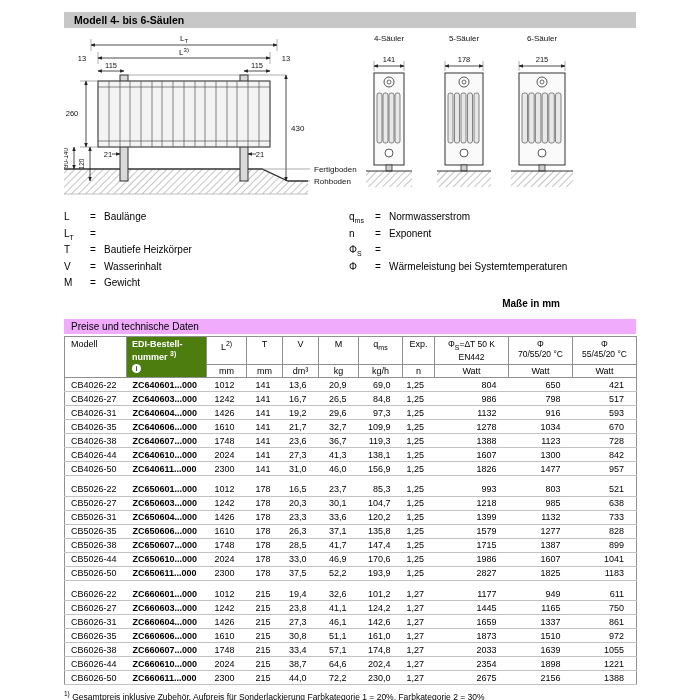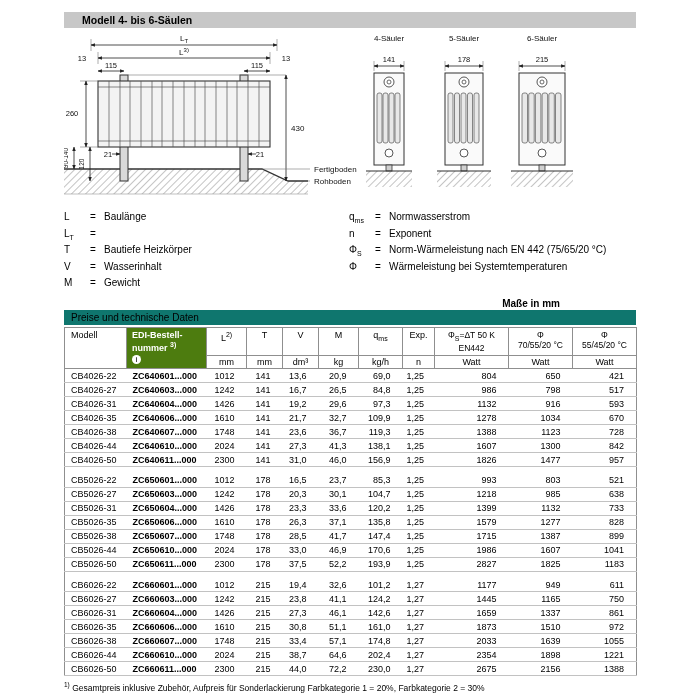--- a/index.html
+++ b/index.html
@@ -1,35 +1,35 @@
 <!DOCTYPE html>
 <html><head>
 <meta charset="utf-8">
 <style>
   * { margin:0; padding:0; box-sizing:border-box; }
   html,body { width:700px; height:700px; background:#fff; overflow:hidden;
               font-family:"Liberation Sans","DejaVu Sans",sans-serif; color:#000; }
   .page { position:relative; width:700px; height:700px; background:#ffffff; }
   .content { position:absolute; left:64px; top:12px; width:572px; }
 
-  .title-bar { background:#c7c7c7; font-size:10.5px; font-weight:bold; padding:2px 18px; }
+  .title-bar { background:#c7c7c7; font-size:10.5px; font-weight:bold; padding:2px 10px; }
   .dwg-wrap { margin-top:3px; }
   svg text { font-family:"Liberation Sans","DejaVu Sans",sans-serif; fill:#111; }
 
   .legend { display:flex; font-size:10px; margin-top:6px; }
   .legend-left { width:285px; flex:none; }
   .legend-right { flex:1; }
   .legend-row { display:flex; line-height:12.5px; }
   .lg-sym { width:26px; flex:none; }
   .lg-eq  { width:14px; flex:none; }
   sub { font-size:7px; } sup { font-size:7px; }
 
   .units-note { font-weight:bold; font-size:10px; text-align:right; padding-right:76px; margin-top:4px; }
 
-  .table-title-bar { background:#0f766e; font-size:10px; padding:2px 7px; margin-top:1px; }
+  .table-title-bar { background:#f0abfc; font-size:10px; padding:2px 7px; margin-top:10px; }
 
   table { border-collapse:collapse; table-layout:fixed; width:572px; margin-top:2px;
           border:1px solid #8f8f8f; }
   thead th { border:1px solid #8f8f8f; font-weight:normal; font-size:9px;
              vertical-align:top; padding:2px 2px; text-align:center; line-height:10px; }
   th.th-modell { text-align:left; padding-left:6px; }
   th.th-edi { background:#4d7c0f; color:#fff; font-weight:bold; text-align:left; padding:2px 5px; line-height:10px; }
   th.th-edi sup { color:#fff; }
   .info-icon { display:inline-block; width:9px; height:9px; border-radius:50%; background:#fff;
                color:#444; font-size:7px; font-weight:bold; line-height:9px; text-align:center; margin-top:2px; }
@@ -210,21 +210,20 @@
             <span class="lg-desc">Normwasserstrom</span>
           </div>
       <div class="legend-row">
             <span class="lg-sym"><span>n</span><sub></sub></span>
             <span class="lg-eq">=</span>
             <span class="lg-desc">Exponent</span>
           </div>
       <div class="legend-row">
             <span class="lg-sym"><span>Φ</span><sub>S</sub></span>
             <span class="lg-eq">=</span>
-            <span class="lg-desc">Norm-Wärmeleistung nach EN 442 (75/65/20 °C)</span>
           </div>
       <div class="legend-row">
             <span class="lg-sym"><span>Φ</span><sub></sub></span>
             <span class="lg-eq">=</span>
             <span class="lg-desc">Wärmeleistung bei Systemtemperaturen</span>
           </div>
     </div>
   </div>
 
   <div class="units-note">Maße in mm</div>

